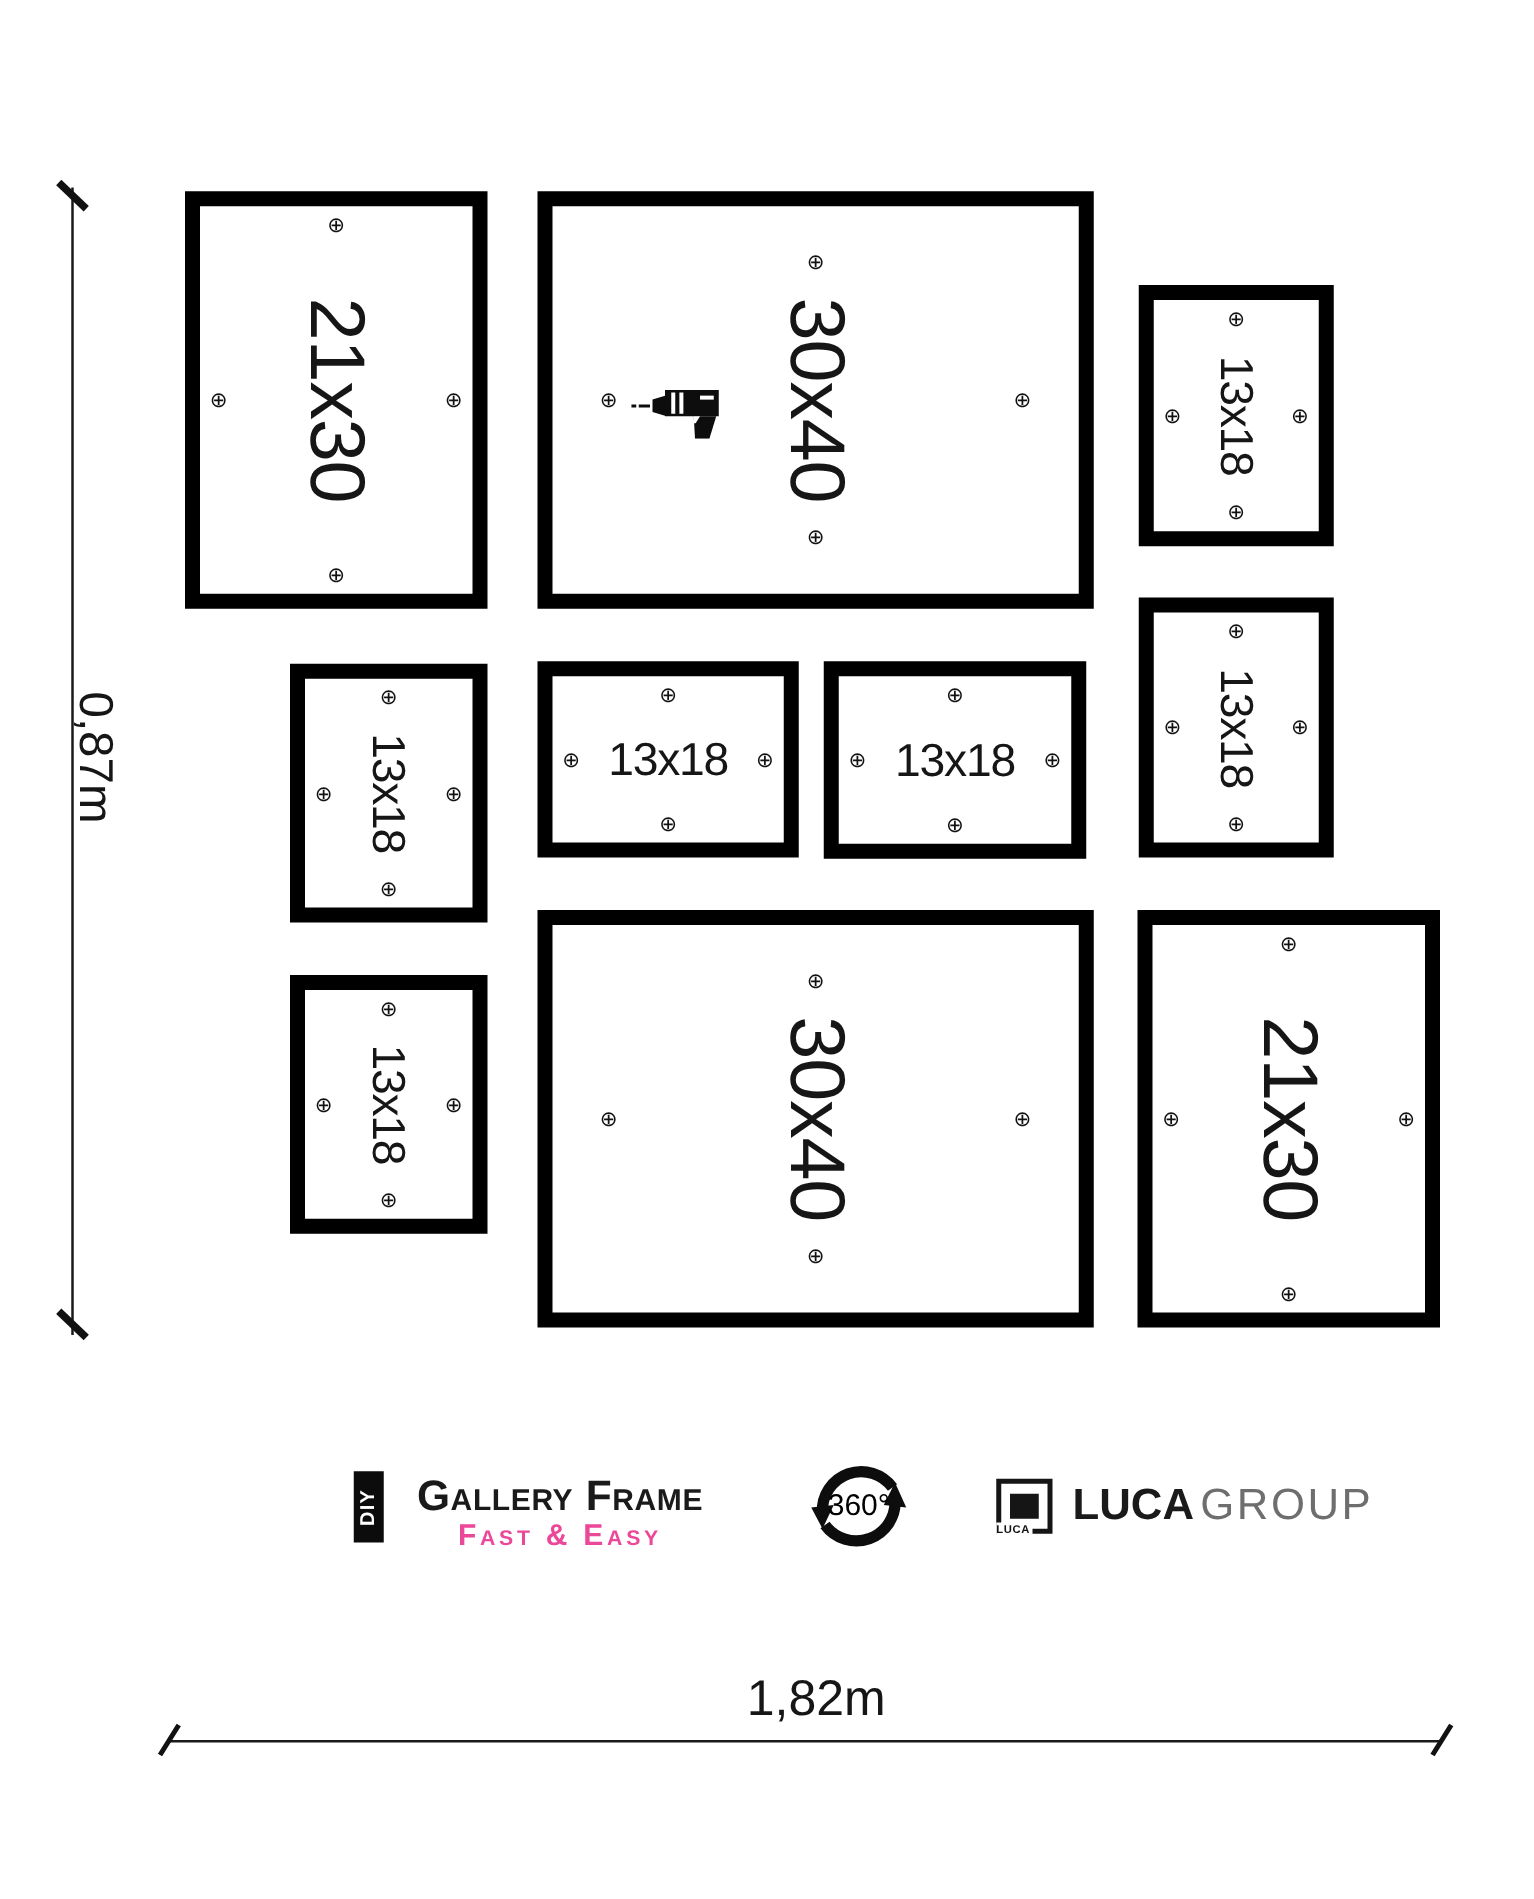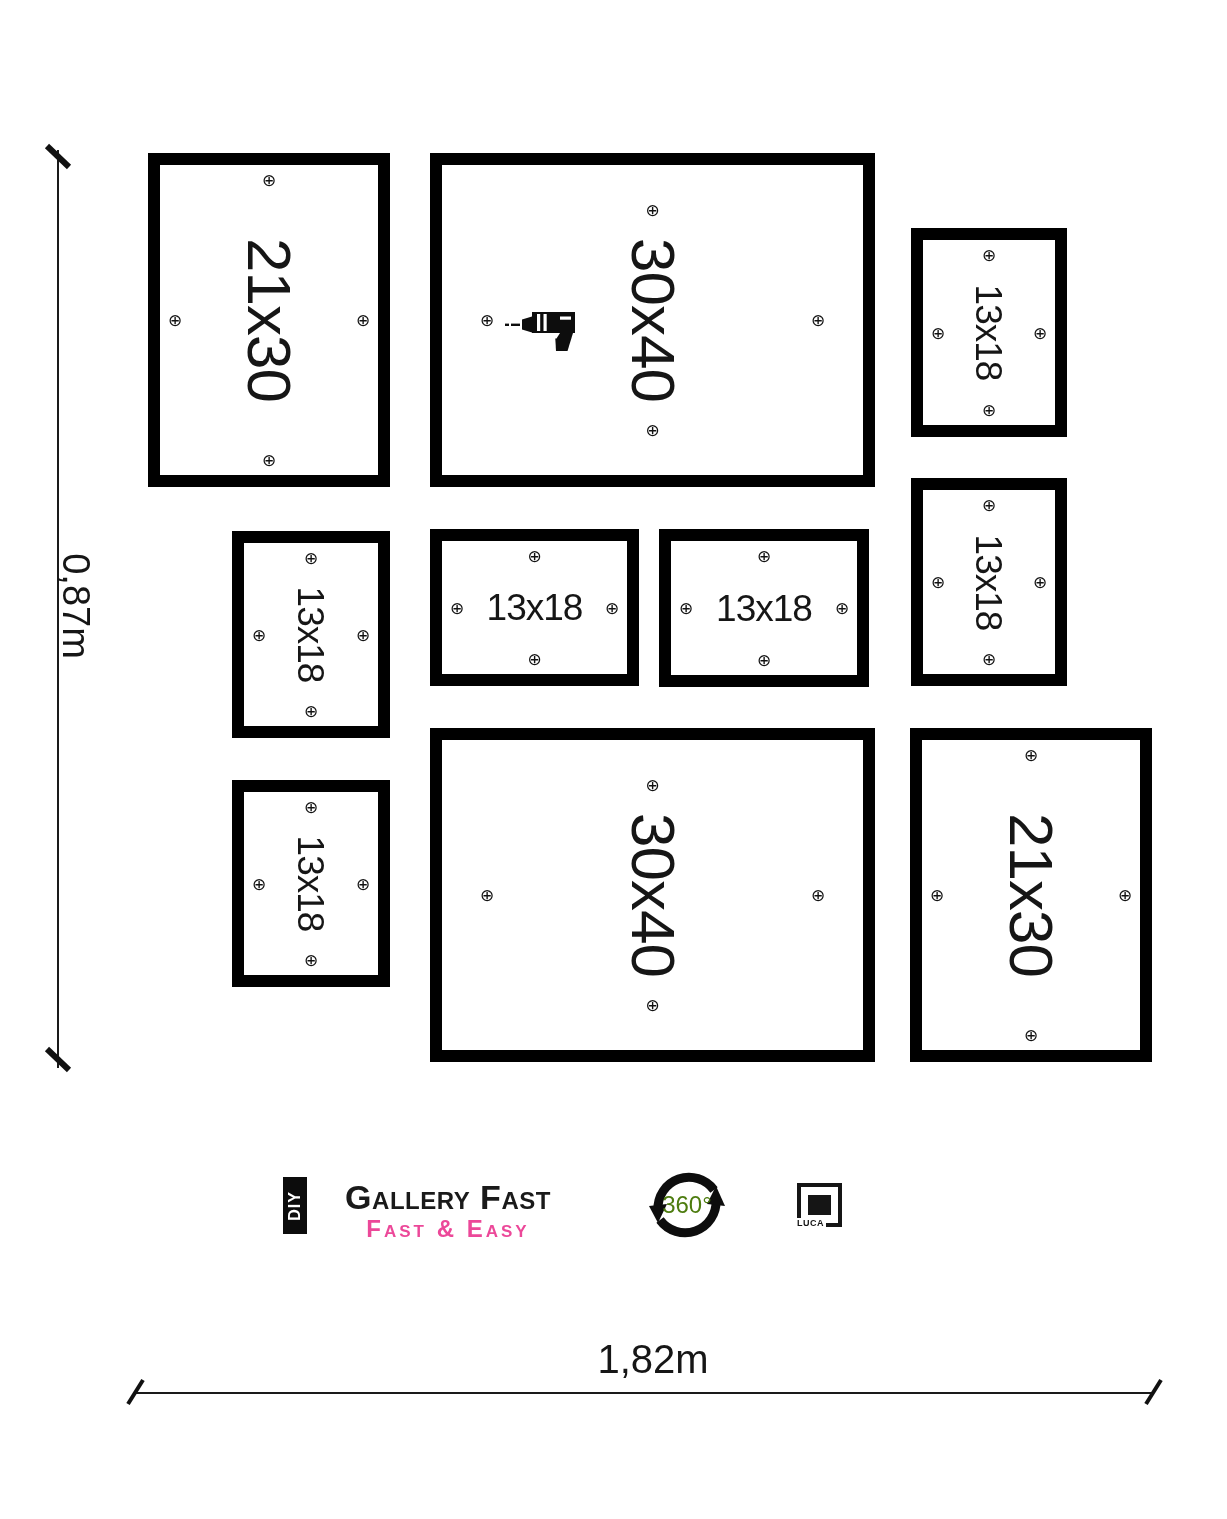--- a/index.html
+++ b/index.html
@@ -50,21 +50,21 @@
     font-variant:small-caps; font-weight:bold; font-size:34px;
     letter-spacing:0.5px; line-height:1; color:#1a1a1a; white-space:nowrap;
   }
   .brand-subtitle {
     font-variant:small-caps; font-weight:bold; font-size:24px;
     letter-spacing:3px; line-height:1; color:#ec4899; margin-top:3px;
   }
   .badge-360 { position:absolute; left:645px; top:1163px; width:84px; height:84px; }
   .badge-360 .badge-label {
     position:absolute; inset:0; display:flex; align-items:center; justify-content:center;
-    font-size:24px; color:#4d7c0f; line-height:1;
+    font-size:24px; color:#000000; line-height:1;
   }
   .luca-logo {
     position:absolute; left:797px; top:1183px; width:45px; height:44px;
     box-sizing:border-box; border:4px solid #151515; background:#fff;
   }
   .luca-inner { position:absolute; left:7px; top:8px; width:23px; height:20px; background:#151515; }
   .luca-chip {
     position:absolute; left:-4px; bottom:-6px; background:#fff; color:#131313;
     font-size:9px; font-weight:bold; letter-spacing:0.5px; line-height:1;
     padding:1px 2px 1px 0;
@@ -198,33 +198,36 @@
         <span class="screw" style="left: 15px; top: 155px;">⊕</span>
         <span class="screw" style="left: 203px; top: 155px;">⊕</span>
       </div>
     </div>
 
   <div class="diy-box">
     <span>DIY</span>
   </div>
 
   <div class="brand-block">
-    <div class="brand-title">Gallery Fast</div>
+    <div class="brand-title">Gallery Frame</div>
     <div class="brand-subtitle">Fast &amp; Easy</div>
   </div>
 
   <div class="badge-360">
     <svg width="84" height="84" viewBox="0 0 84 84">
       <path d="M 69 27 A 31 31 0 0 0 13 47" fill="none" stroke="#0d0d0d" stroke-width="9"></path>
       <polygon points="4,43 22,41 13,60" fill="#0d0d0d"></polygon>
       <path d="M 15 57 A 31 31 0 0 0 71 37" fill="none" stroke="#0d0d0d" stroke-width="9"></path>
       <polygon points="62,41 80,43 71,23" fill="#0d0d0d"></polygon>
     </svg>
     <div class="badge-label">360°</div>
   </div>
 
   <div class="luca-logo">
     <div class="luca-inner"></div>
     <div class="luca-chip">LUCA</div>
   </div>
 
+  <div class="luca-wordmark">
+    <span class="luca-bold">LUCA</span><span class="luca-gray">GROUP</span>
+  </div>
 
 </div>
 
 </body></html>

